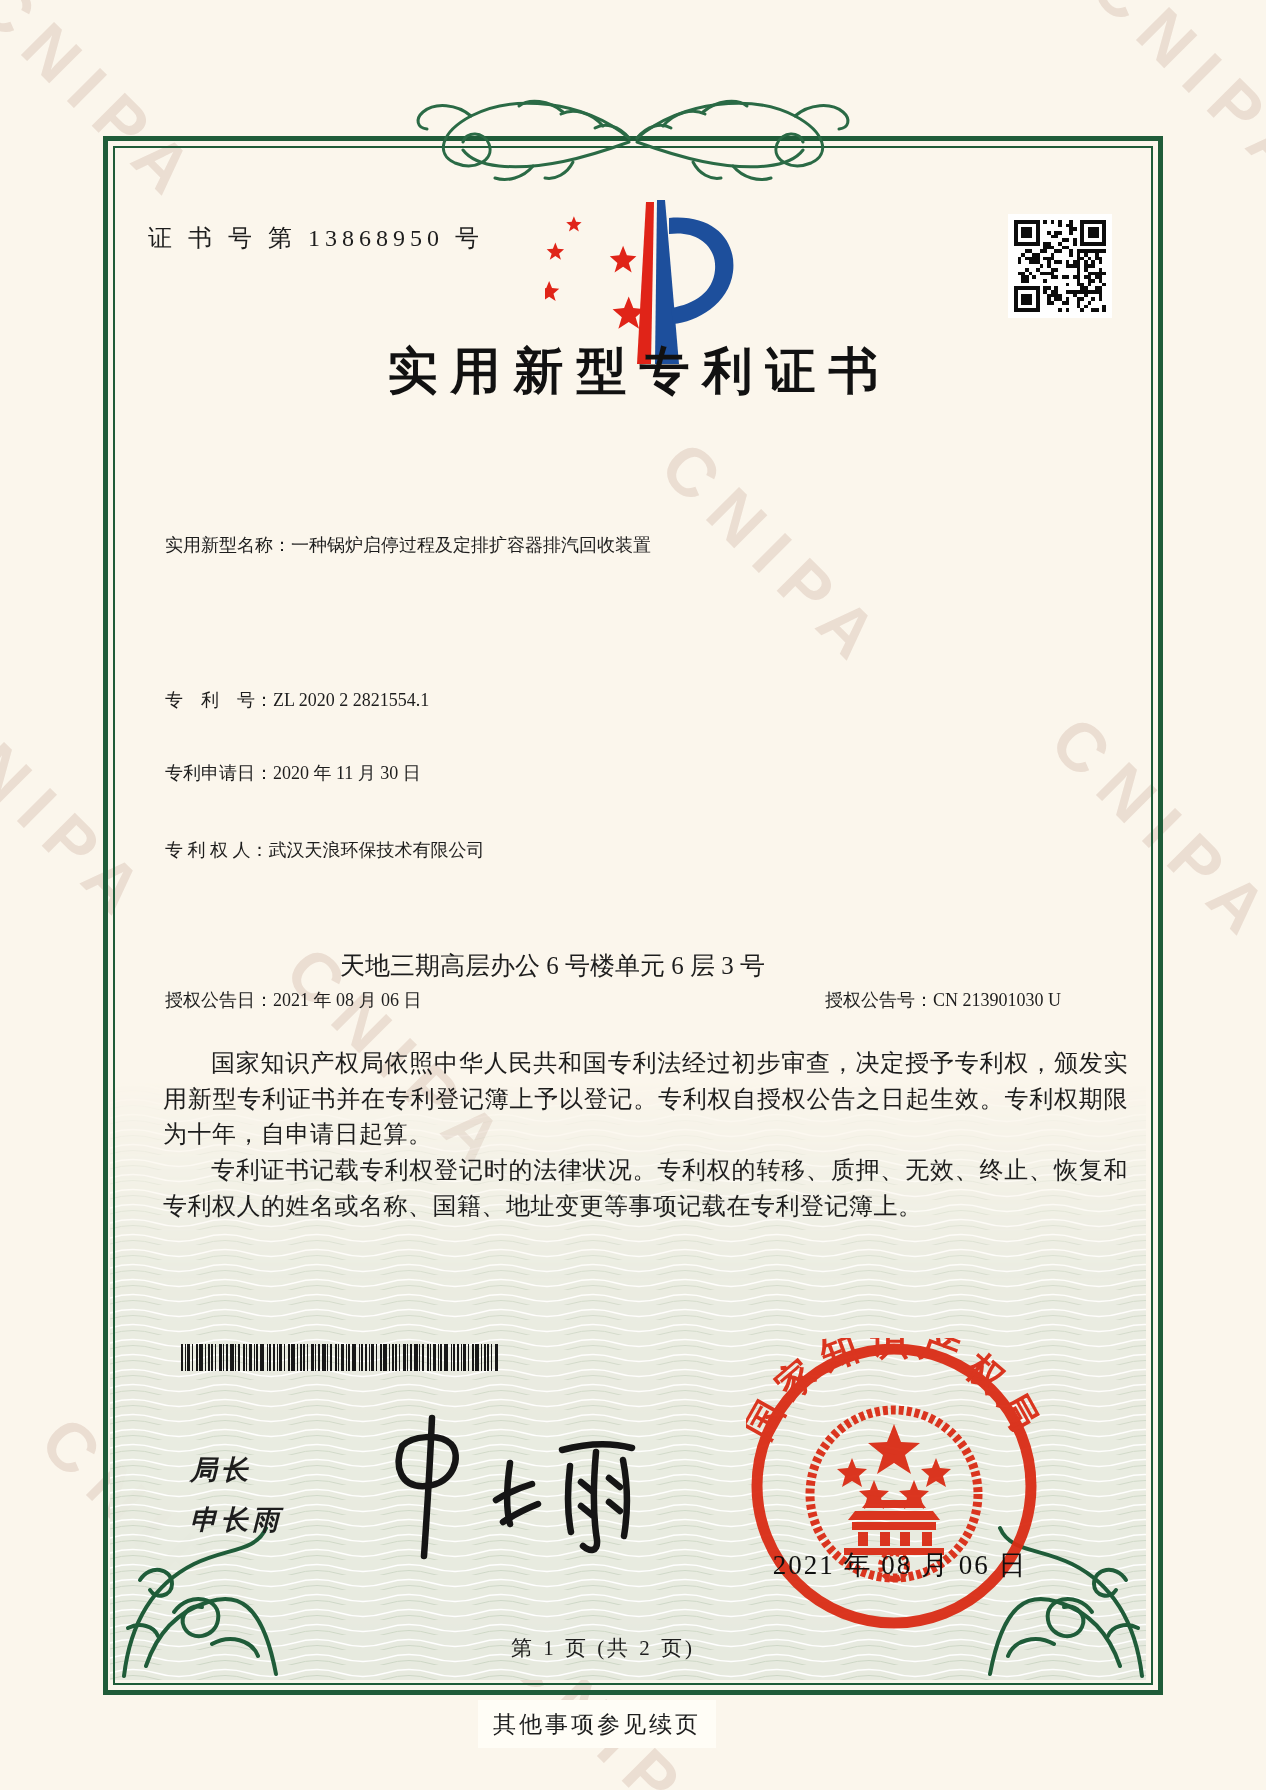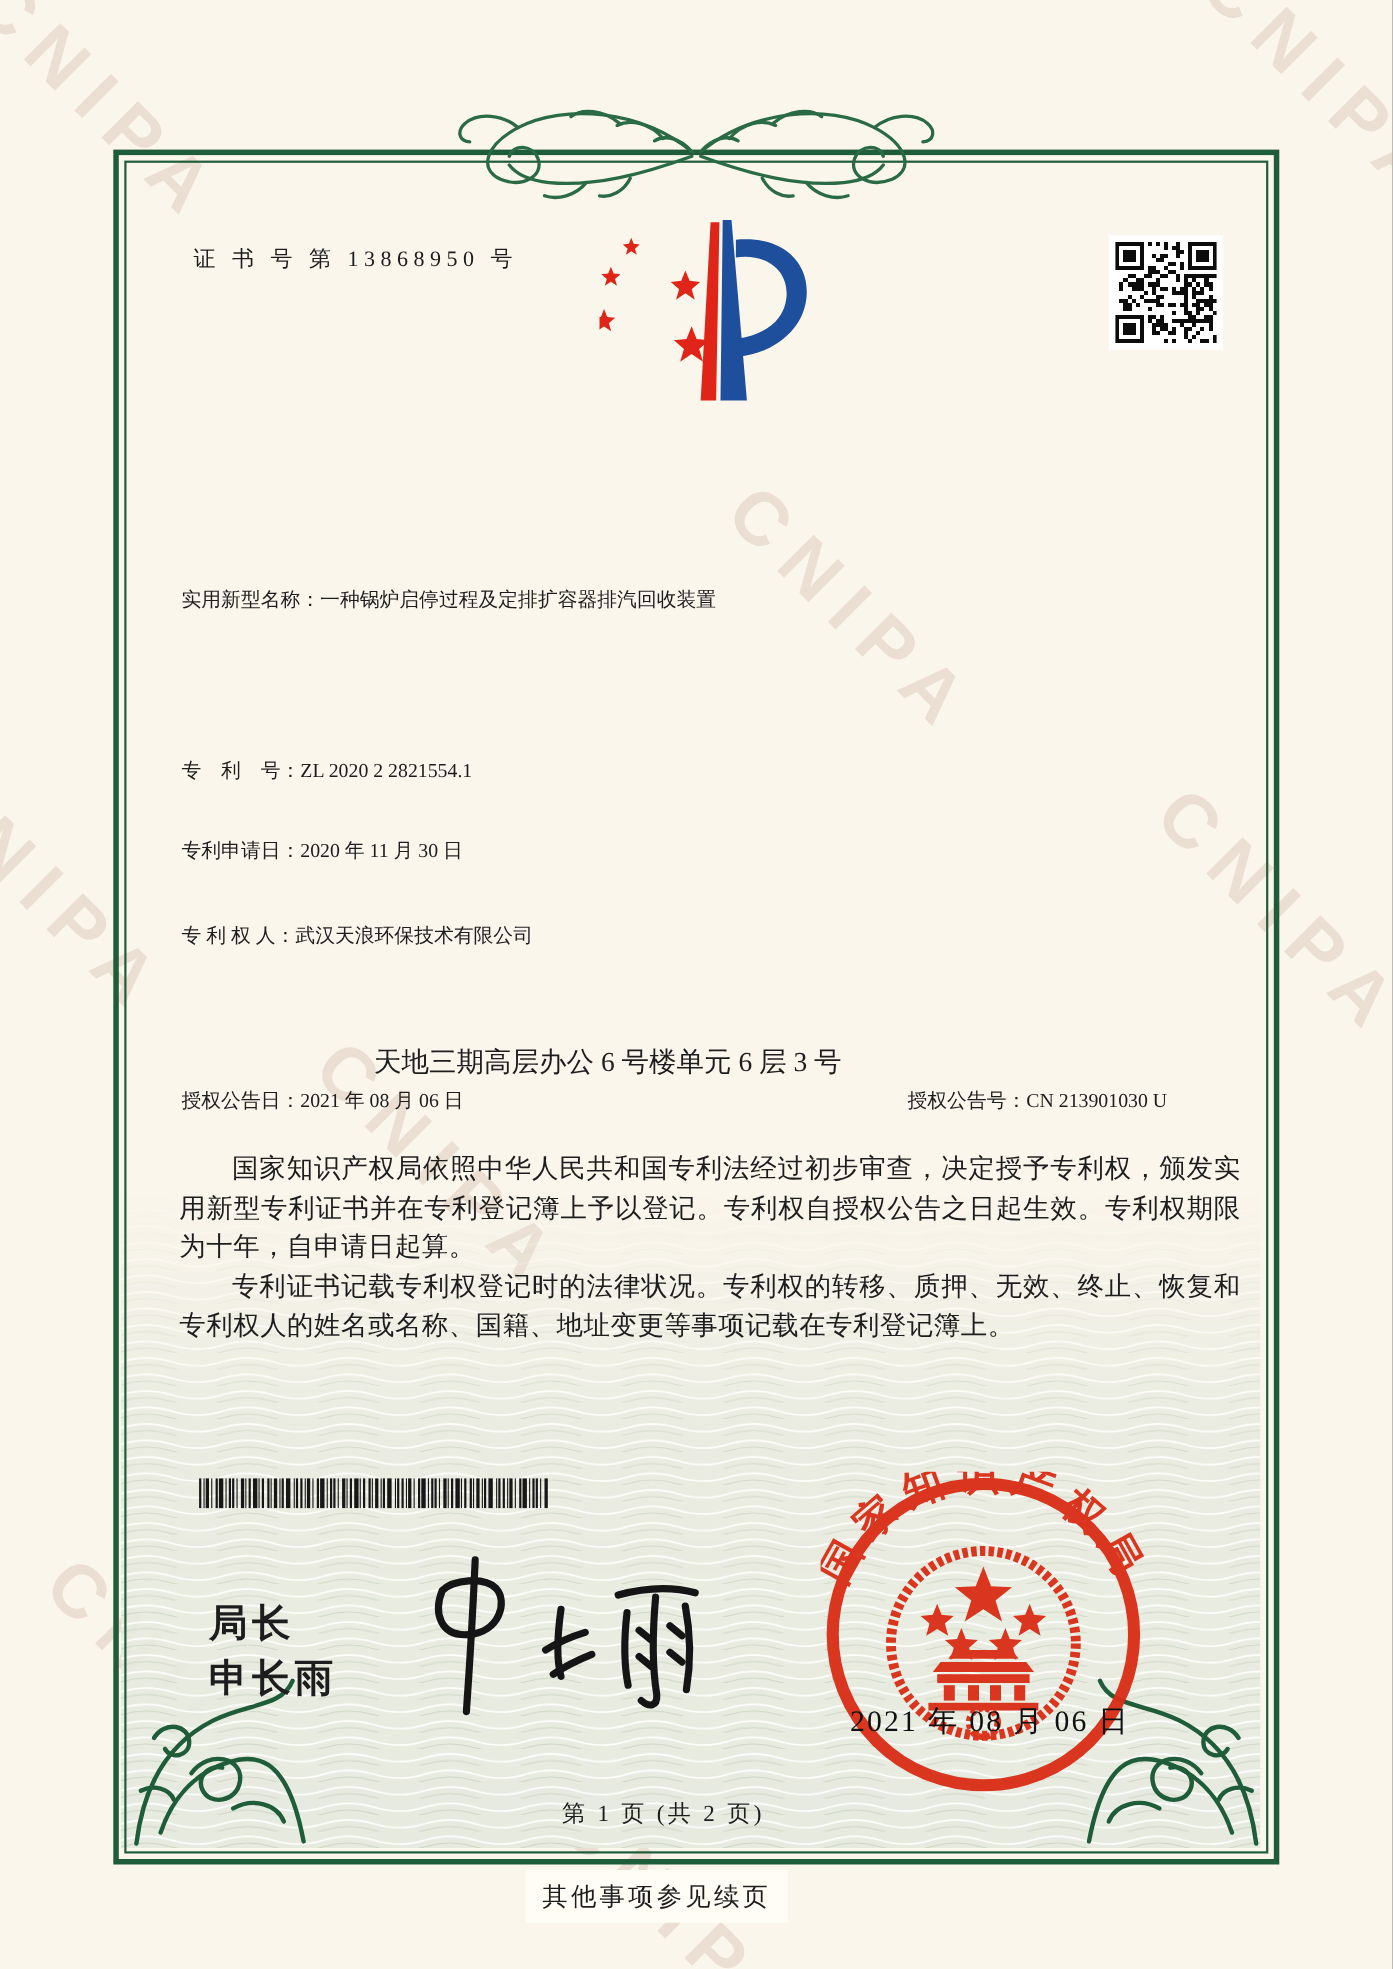--- a/index.html
+++ b/index.html
@@ -22,21 +22,21 @@
   }
   .frame::after{
     content:"";position:absolute;inset:5px;border:2px solid var(--frame-green,#1f5c39);
   }
   .band{position:absolute;left:110px;top:1080px;z-index:2;}
   .ornament-top{position:absolute;left:323px;top:82px;z-index:3;}
   .flourish{position:absolute;z-index:3;}
   .flourish.bl{left:116px;top:1516px;}
   .flourish.br{right:116px;top:1516px;transform:scaleX(-1);}
   
-  .cert-no{position:absolute;left:176px;top:222px;font-size:20px;letter-spacing:5px;z-index:4;}
+  .cert-no{position:absolute;left:148px;top:222px;font-size:24px;letter-spacing:5px;z-index:4;}
   .logo{position:absolute;left:545px;top:196px;z-index:4;}
   .qr{position:absolute;left:1008px;top:214px;width:104px;height:104px;background:#fff;padding:6px;box-sizing:border-box;z-index:4;}
   .qr svg{display:block;width:100%;height:100%;}
   .doc-title{
     position:absolute;left:103px;top:338px;width:1060px;text-align:center;
     font-size:50px;font-weight:bold;letter-spacing:13px;text-indent:13px;color:#111;z-index:4;
   }
   
   .field{position:absolute;left:165px;width:975px;font-size:18px;z-index:4;white-space:nowrap;}
   .field .lab{display:inline-block;}
@@ -46,22 +46,22 @@
   
   .para{
     position:absolute;left:163px;width:965px;font-size:24px;line-height:35.5px;
     text-indent:2em;z-index:4;letter-spacing:0.5px;text-align:justify;
   }
   
   .barcode{position:absolute;left:181px;top:1344px;width:322px;height:27px;z-index:4;font-size:0;}
   .barcode i{display:inline-block;height:100%;background:#171717;}
   .barcode s{display:inline-block;height:100%;}
   
-  .director{position:absolute;left:190px;font-size:35px;font-weight:600;
-    font-family:"Liberation Sans","DejaVu Sans",sans-serif;z-index:4;letter-spacing:4px;}
+  .director{position:absolute;left:190px;font-size:27px;font-weight:600;
+    font-family:"Liberation Sans","DejaVu Sans",sans-serif;z-index:4;letter-spacing:4px;font-style:italic;}
   .sig{position:absolute;left:360px;top:1408px;z-index:4;}
   
   .seal{position:absolute;left:746px;top:1338px;z-index:5;opacity:0.95;}
   .seal-date{position:absolute;left:770px;top:1547px;width:260px;text-align:center;
     font-size:27px;letter-spacing:2px;color:#101010;z-index:6;}
   
   .page-info{position:absolute;left:103px;top:1634px;width:1000px;text-align:center;
     font-size:21px;letter-spacing:3px;z-index:4;}
   .note-box{position:absolute;left:478px;top:1700px;width:238px;height:48px;background:#fffdf6;
     display:flex;align-items:center;justify-content:center;z-index:4;
@@ -444,20 +444,21 @@
         <rect x="24" y="23" width="1" height="1" fill="#0c0c0c"></rect>
         <rect x="12" y="24" width="1" height="1" fill="#0c0c0c"></rect>
         <rect x="14" y="24" width="1" height="1" fill="#0c0c0c"></rect>
         <rect x="18" y="24" width="1" height="1" fill="#0c0c0c"></rect>
         <rect x="21" y="24" width="1" height="1" fill="#0c0c0c"></rect>
         <rect x="22" y="24" width="1" height="1" fill="#0c0c0c"></rect>
         <rect x="24" y="24" width="1" height="1" fill="#0c0c0c"></rect>
       </svg>
   </div>
 
+  <div class="doc-title">实用新型专利证书</div>
 
   <div class="field" style="top:533px">
     <span class="lab">实用新型名称：</span><span class="val">一种锅炉启停过程及定排扩容器排汽回收装置</span>
   </div>
   <div class="field" style="top:688px">
     <span class="lab">专　利　号：</span><span class="val">ZL 2020 2 2821554.1</span>
   </div>
   <div class="field" style="top:761px">
     <span class="lab">专利申请日：</span><span class="val">2020 年 11 月 30 日</span>
   </div>

